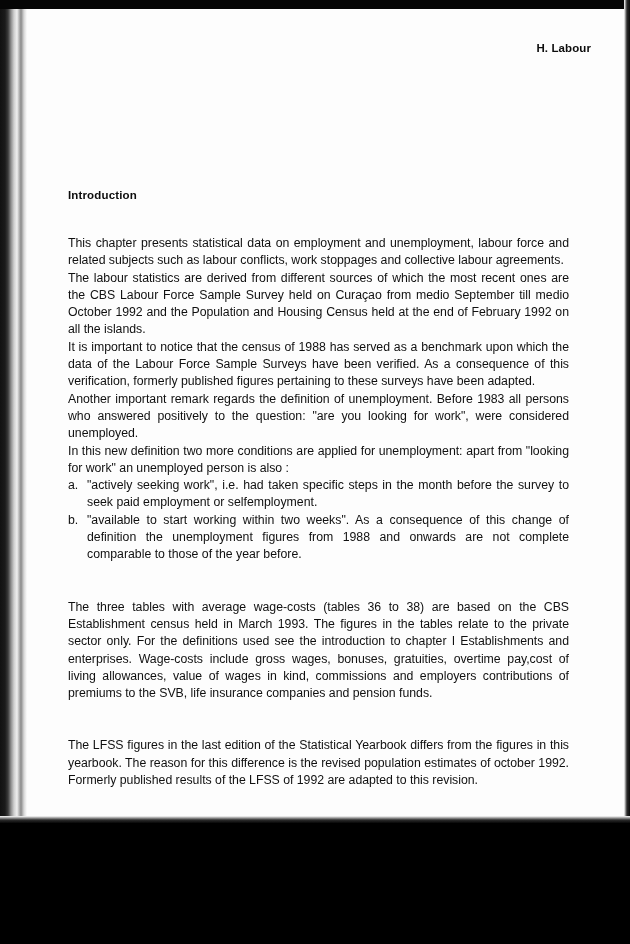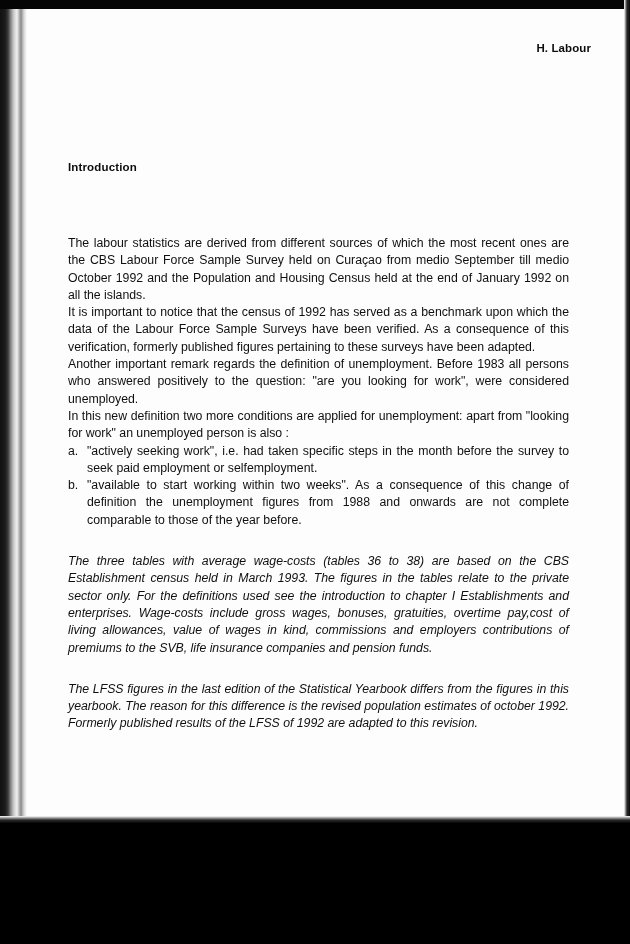--- a/index.html
+++ b/index.html
@@ -75,21 +75,21 @@
 
   .content {
     position: absolute;
     left: 44px;
     top: 0;
     width: 501px;
   }
 
   .section-title {
     position: absolute;
-    top: 152px;
+    top: 180px;
     left: 0;
     font-size: 11.5px;
     font-weight: bold;
     letter-spacing: 0.15px;
     color: #0d0d0d;
   }
 
   .body {
     position: absolute;
     top: 226px;
@@ -100,22 +100,21 @@
   p.para {
     margin: 0;
     font-size: 12.3px;
     line-height: 17.3px;
     text-align: justify;
     text-justify: inter-word;
     color: #101010;
     letter-spacing: -0.02px;
   }
   p.para.gap {
-    margin-top: 24px;
-    font-style: italic;
+    margin-top: 35px;
   }
 
   
   .list {
     margin: 0;
     padding: 0;
   }
   .list-item {
     position: relative;
     padding-left: 19px;
@@ -152,24 +151,25 @@
   <div id="paper">
 
     <div class="page-header">H. Labour</div>
 
     <div class="content">
 
       <div class="section-title">Introduction</div>
 
       <div class="body">
 
-
-        <p class="para">The labour statistics are derived from different sources of which the most recent ones are the CBS Labour Force Sample Survey held on Curaçao from medio September till medio October 1992 and the Population and Housing Census held at the end of January 1992 on all the islands.</p>
-
-        <p class="para">It is important to notice that the census of 1992 has served as a benchmark upon which the data of the Labour Force Sample Surveys have been verified. As a consequence of this verification, formerly published figures pertaining to these surveys have been adapted.</p>
+        <p class="para">This chapter presents statistical data on employment and unemployment, labour force and related subjects such as labour conflicts, work stoppages and collective labour agreements.</p>
+
+        <p class="para">The labour statistics are derived from different sources of which the most recent ones are the CBS Labour Force Sample Survey held on Curaçao from medio September till medio October 1992 and the Population and Housing Census held at the end of February 1992 on all the islands.</p>
+
+        <p class="para">It is important to notice that the census of 1988 has served as a benchmark upon which the data of the Labour Force Sample Surveys have been verified. As a consequence of this verification, formerly published figures pertaining to these surveys have been adapted.</p>
 
         <p class="para">Another important remark regards the definition of unemployment. Before 1983 all persons who answered positively to the question: "are you looking for work", were considered unemployed.</p>
 
 
         <p class="para">In this new definition two more conditions are applied for unemployment: apart from "looking for work" an unemployed person is also :</p>
 
         <div class="list">
           <div class="list-item">
             <span class="marker">a.</span>
             <span class="txt">"actively seeking work", i.e. had taken specific steps in the month before the survey to seek paid employment or selfemployment.</span>

